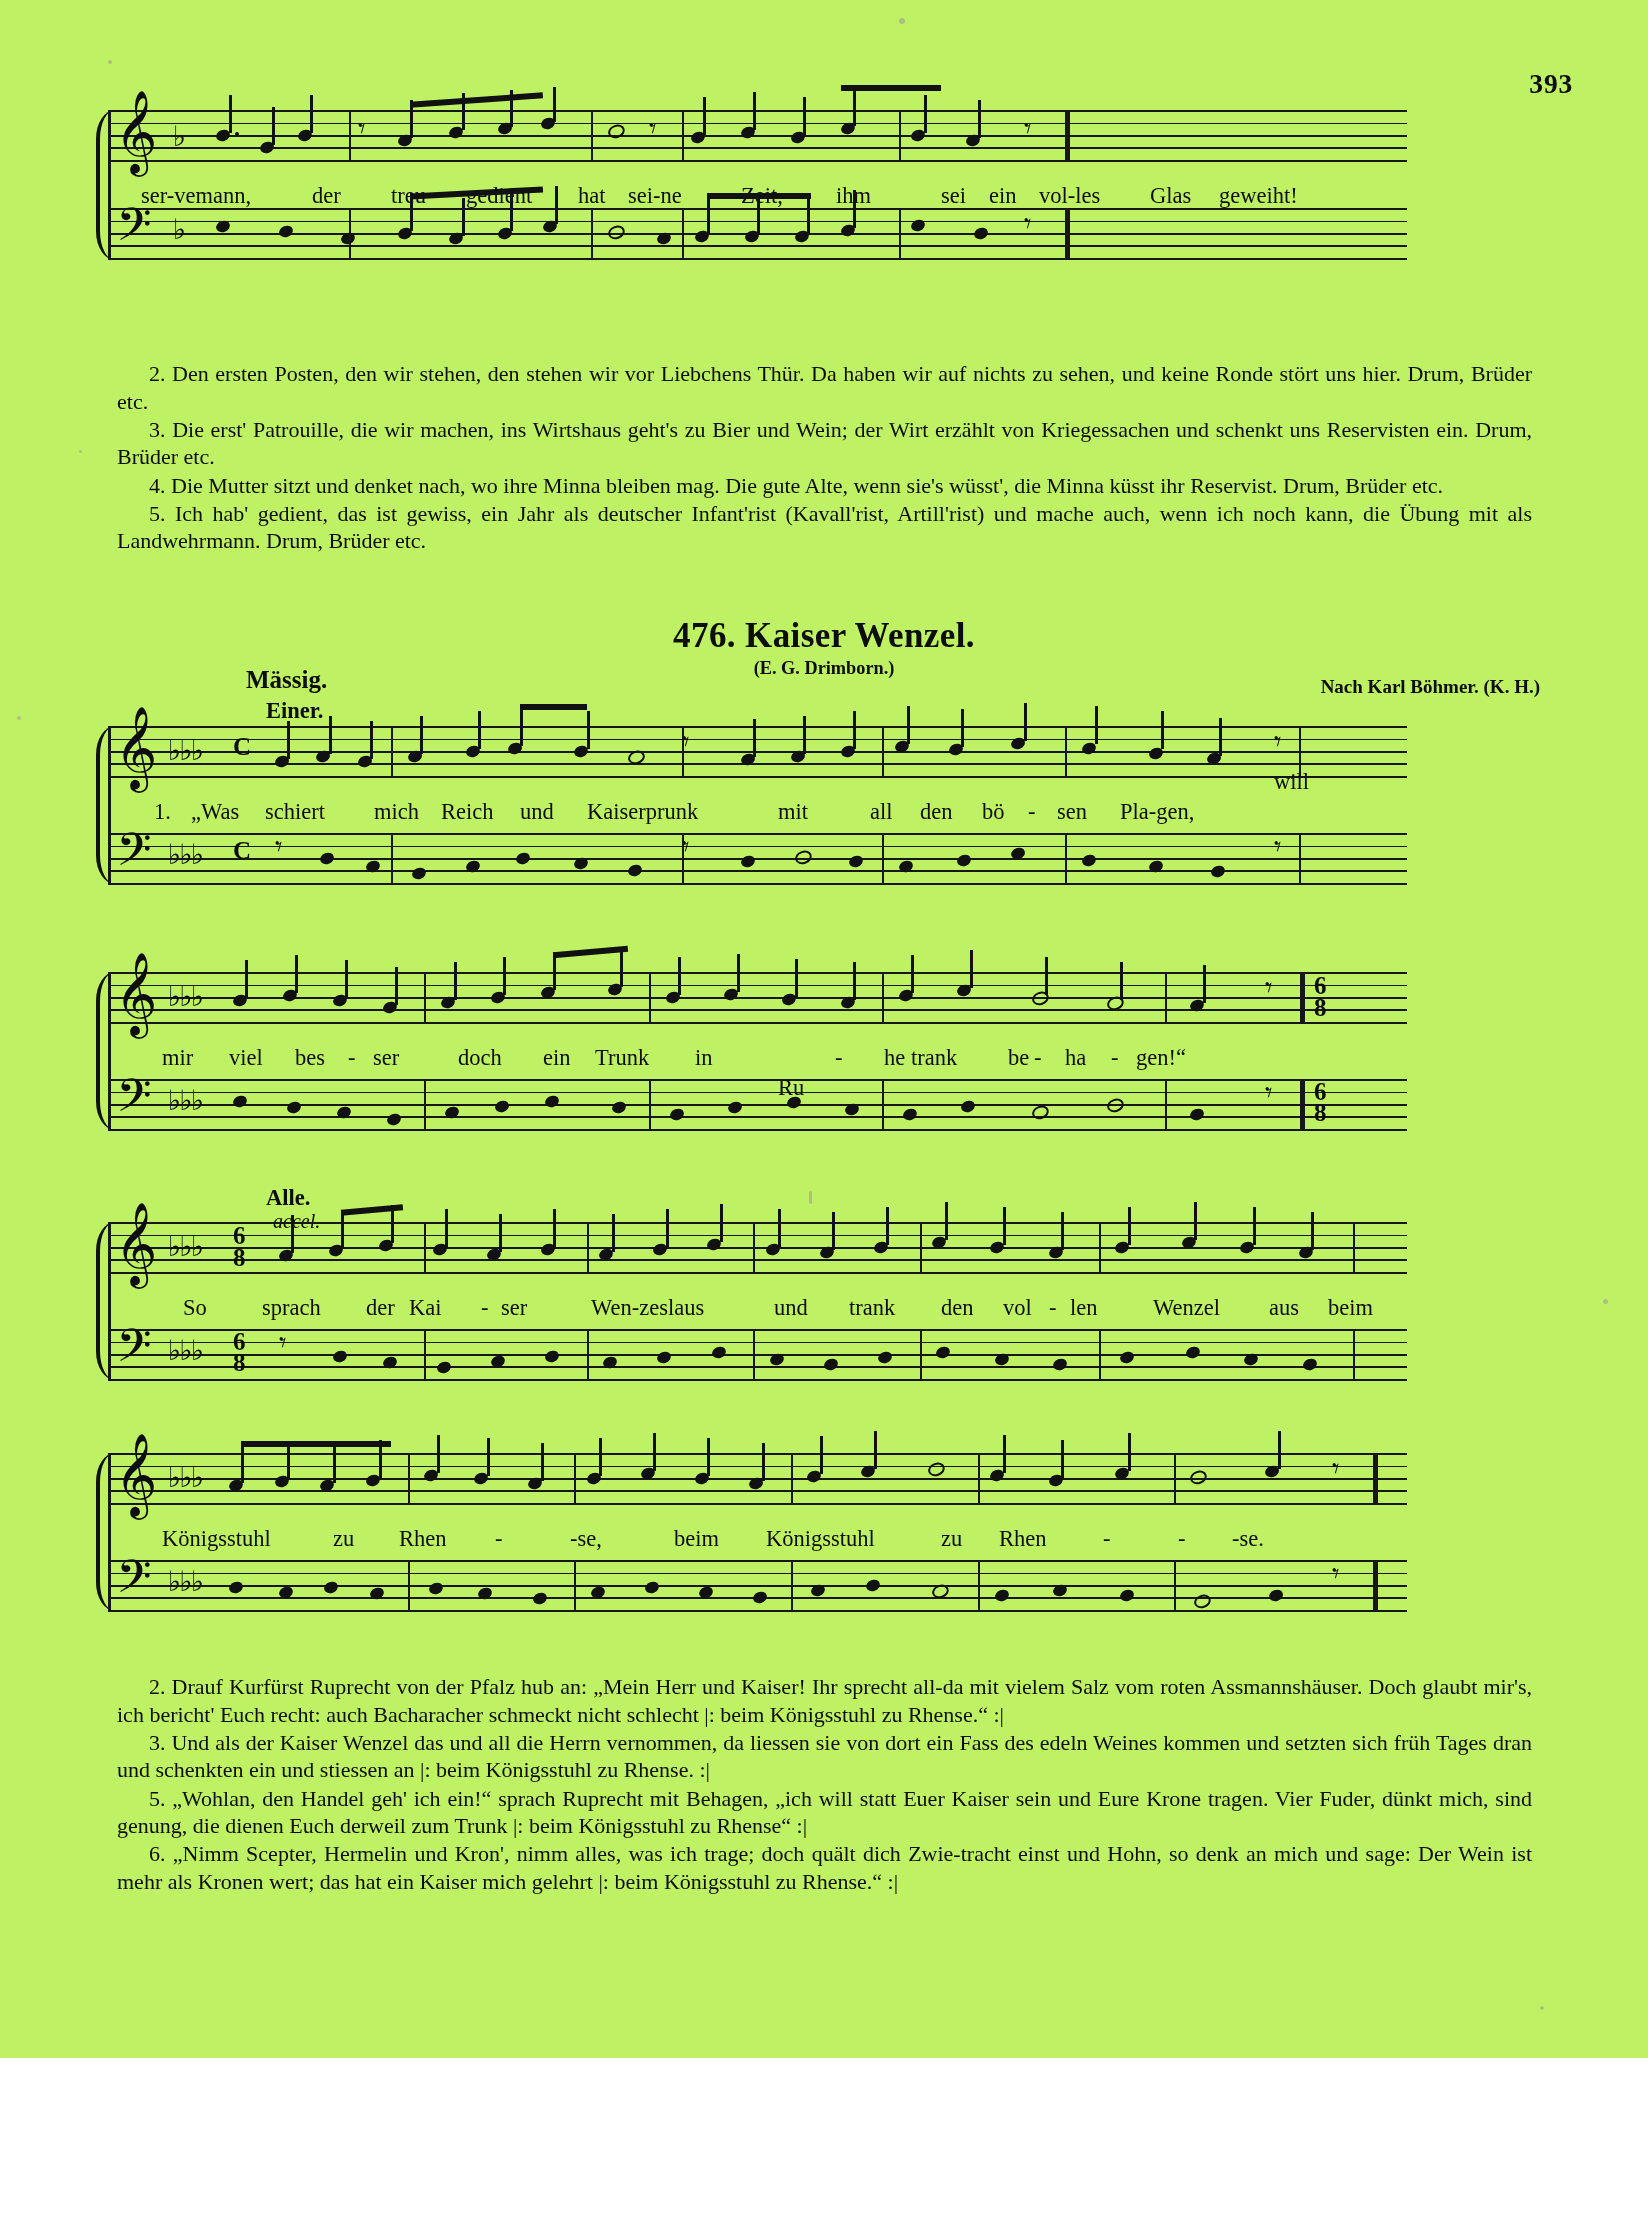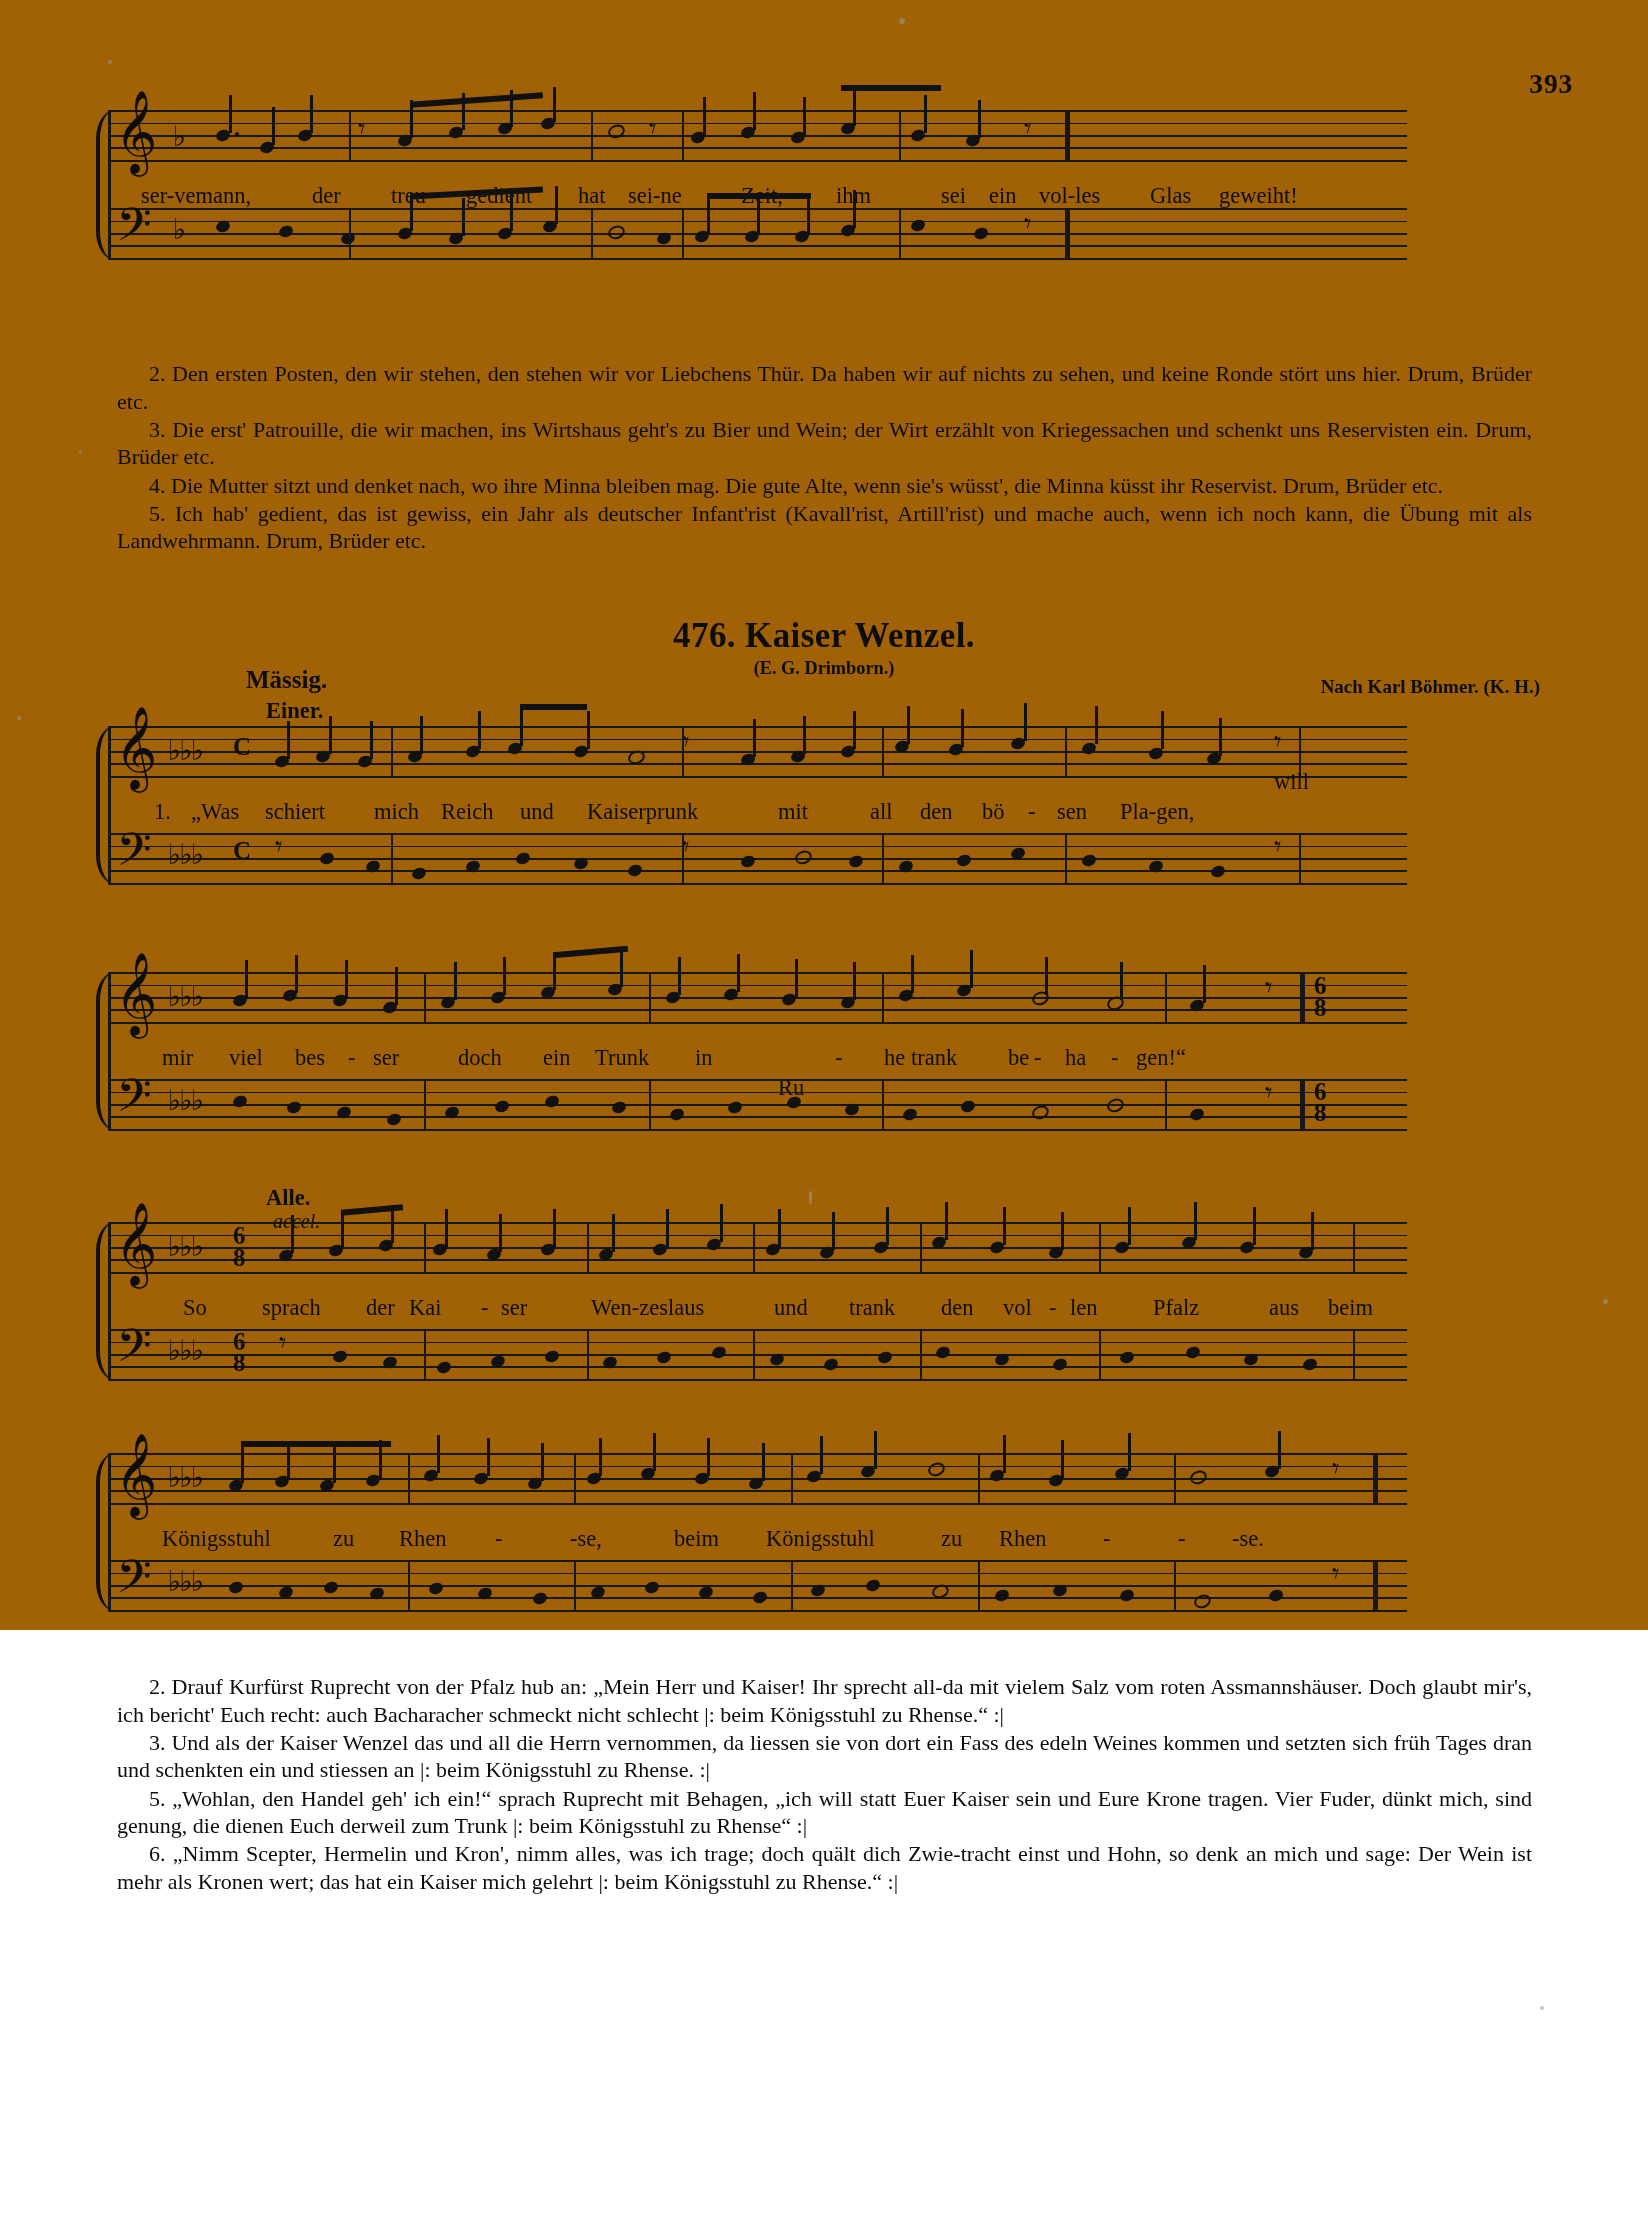--- a/index.html
+++ b/index.html
@@ -11,22 +11,22 @@
     width: 1648px;
     height: 2239px;
     font-family: "Liberation Serif", serif;
     color: #0d0d0d;
     position: relative;
     overflow: hidden;
   }
   .page {
     position: relative;
     width: 1648px;
-    height: 1630px;
-    background: #a16207;
+    height: 2058px;
+    background: #bef264;
   }
   .page-number {
     position: absolute;
     top: 68px;
     right: 75px;
     font-family: "Liberation Serif", serif;
     font-weight: bold;
     font-size: 27.5px;
     letter-spacing: 0.8px;
   }
@@ -628,21 +628,21 @@
       <span style="left:301px;">Kai</span>
       <span style="left:373px;">-</span>
       <span style="left:393px;">ser</span>
       <span style="left:483px;">Wen-zeslaus</span>
       <span style="left:666px;">und</span>
       <span style="left:741px;">trank</span>
       <span style="left:833px;">den</span>
       <span style="left:895px;">vol</span>
       <span style="left:941px;">-</span>
       <span style="left:962px;">len</span>
-      <span style="left:1045px;">Pfalz</span>
+      <span style="left:1045px;">Wenzel</span>
       <span style="left:1161px;">aus</span>
       <span style="left:1220px;">beim</span>
     </div>
 
     <div class="staff" style="position:absolute;top:107px;left:0;">
       <div class="ln"></div>
         <div class="ln"></div>
         <div class="ln"></div>
         <div class="ln"></div>
         <div class="ln"></div>

